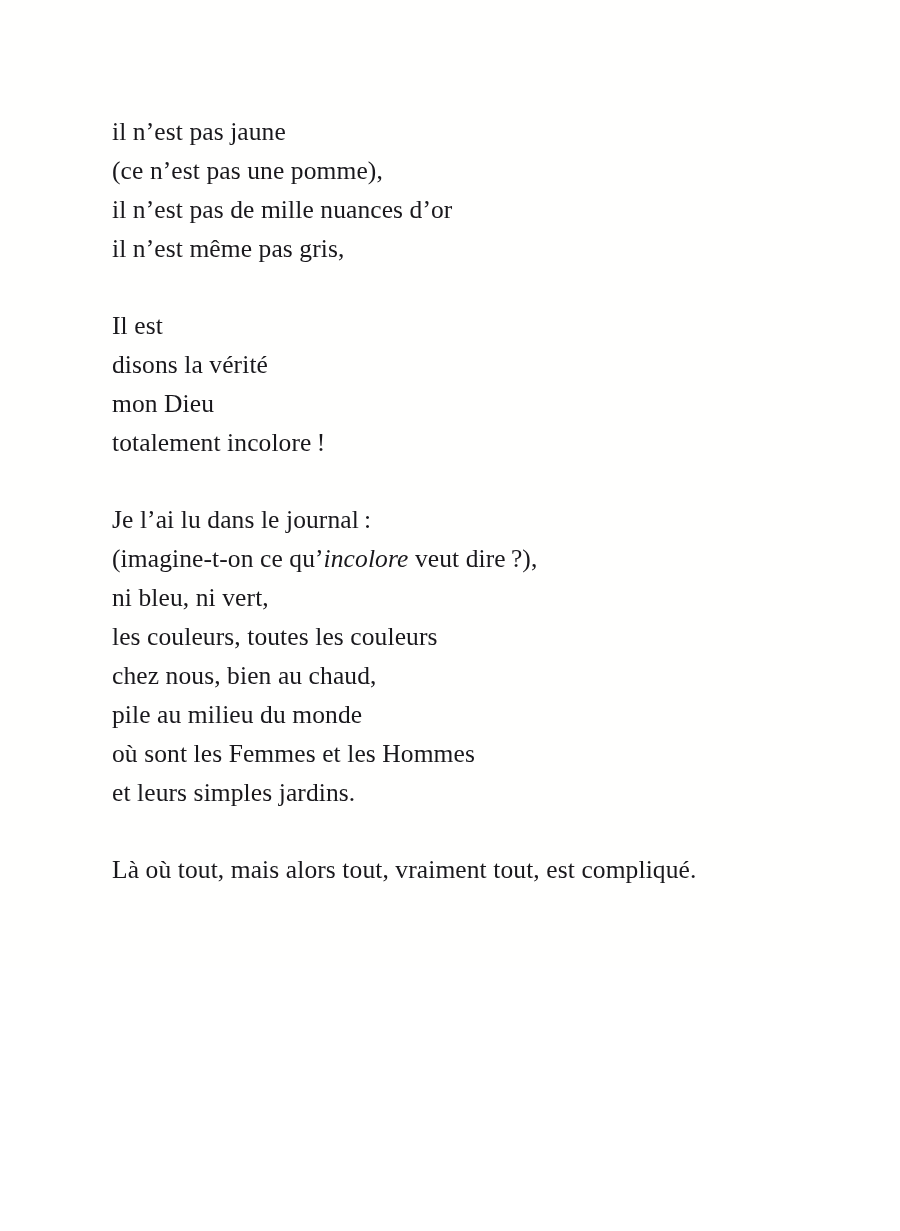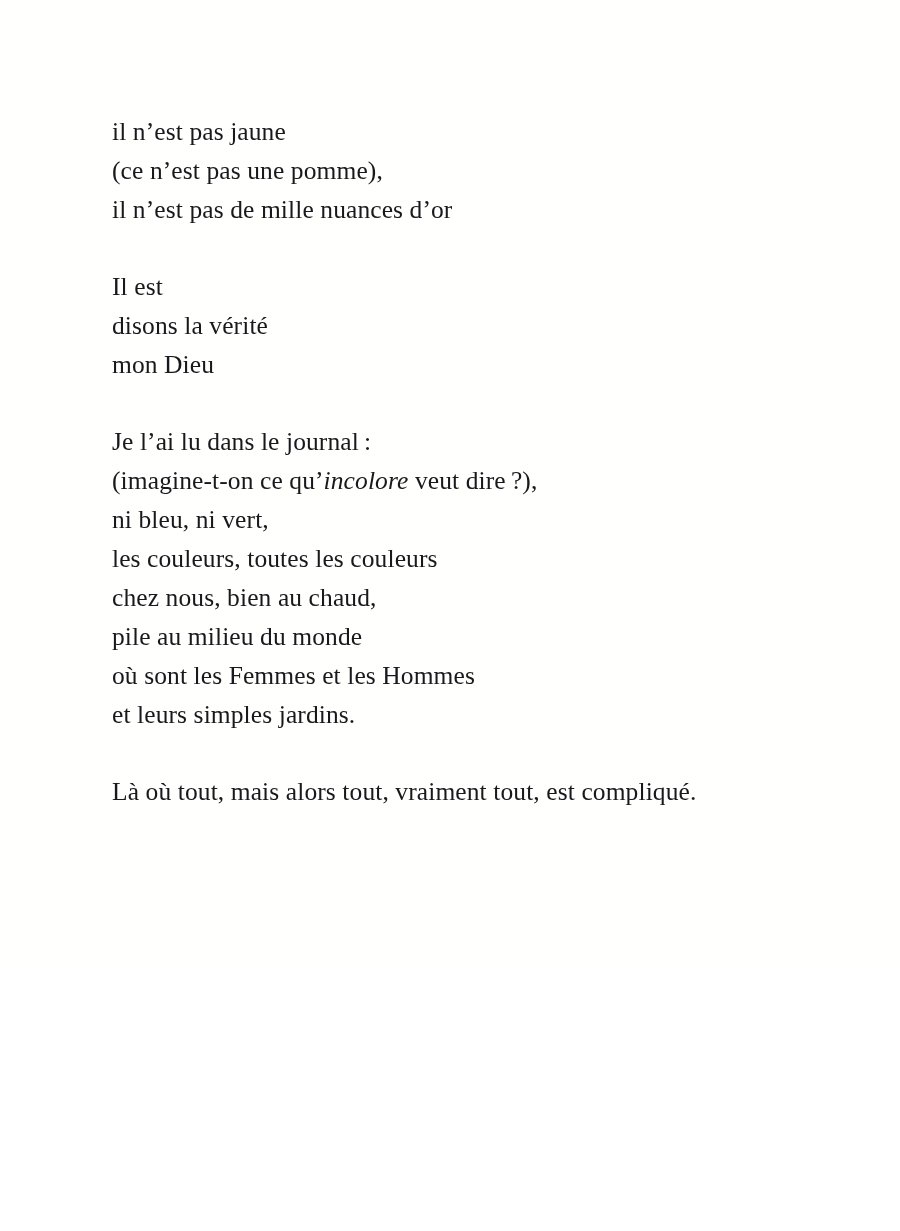--- a/index.html
+++ b/index.html
@@ -55,26 +55,28 @@
 <body>
 
 <div class="page">
 
   <div class="text-block">
 
     <div class="stanza">
       <div class="line">il n’est pas jaune</div>
       <div class="line">(ce n’est pas une pomme),</div>
       <div class="line">il n’est pas de mille nuances d’or</div>
+      <div class="line">il n’est même pas gris,</div>
     </div>
 
     <div class="stanza">
       <div class="line">Il est</div>
       <div class="line">disons la vérité</div>
       <div class="line">mon Dieu</div>
+      <div class="line">totalement incolore !</div>
     </div>
 
     <div class="stanza">
       <div class="line">Je l’ai lu dans le journal :</div>
       <div class="line"><span>(imagine-t-on ce qu’</span><em>incolore</em><span> veut dire ?),</span></div>
       <div class="line">ni bleu, ni vert,</div>
       <div class="line">les couleurs, toutes les couleurs</div>
       <div class="line">chez nous, bien au chaud,</div>
       <div class="line">pile au milieu du monde</div>
       <div class="line">où sont les Femmes et les Hommes</div>

